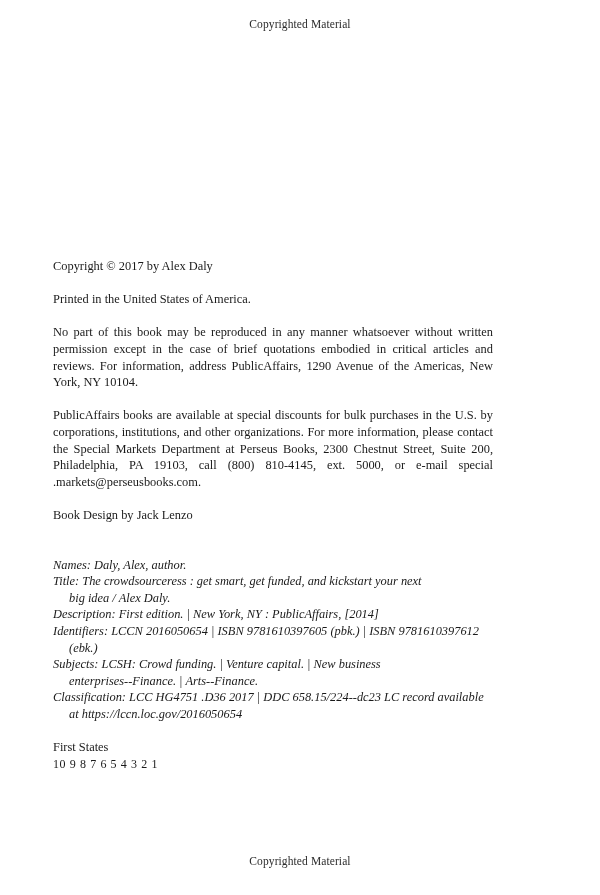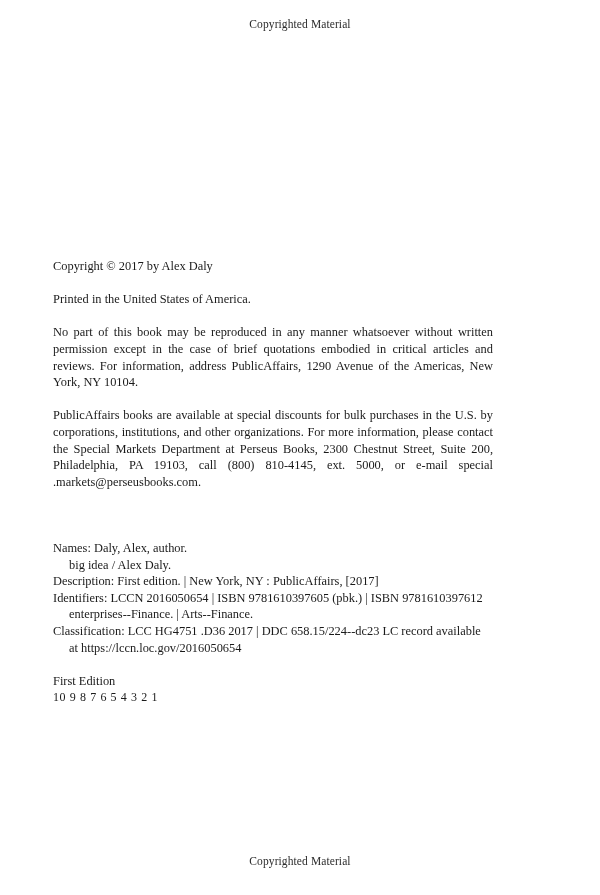--- a/index.html
+++ b/index.html
@@ -48,20 +48,21 @@
     margin: 0 0 0 0;
     color: #1a1a1a;
   }
   .para.nojust { text-align: left; }
   .gap-sm { height: 16.6px; }
 
   .lines .line {
     font-size: 12.4px;
     line-height: 16.6px;
     white-space: pre-wrap;
+    font-style: italic;
   }
   .lines .line.indent {
     padding-left: 16px;
   }
   .first-edition {
     font-size: 12.4px;
     line-height: 16.6px;
   }
   .num-line {
     font-size: 12px;
@@ -89,39 +90,43 @@
     <div class="gap-sm"></div>
 
     <div class="para">No part of this book may be reproduced in any manner whatsoever without written permission except in the case of brief quotations embodied in critical articles and reviews. For information, address PublicAffairs, 1290 Avenue of the Americas, New York, NY 10104.</div>
 
     <div class="gap-sm"></div>
 
     <div class="para">PublicAffairs books are available at special discounts for bulk purchases in the U.S. by corporations, institutions, and other organizations. For more information, please contact the Special Markets Department at Perseus Books, 2300 Chestnut Street, Suite 200, Philadelphia, PA 19103, call (800) 810-4145, ext. 5000, or e-mail special .markets@perseusbooks.com.</div>
 
     <div class="gap-sm"></div>
 
+    <div class="para nojust">Book Design by Jack Lenzo</div>
 
     <div class="gap-sm"></div>
 
 
     <div class="gap-sm"></div>
 
     <div class="lines">
       <div class="line">Names: Daly, Alex, author.</div>
+      <div class="line">Title: The crowdsourceress : get smart, get funded, and kickstart your next</div>
       <div class="line indent">big idea / Alex Daly.</div>
-      <div class="line">Description: First edition. | New York, NY : PublicAffairs, [2017]</div>
+      <div class="line">Description: First edition. | New York, NY : PublicAffairs, [2014]</div>
       <div class="line">Identifiers: LCCN 2016050654 | ISBN 9781610397605 (pbk.) | ISBN 9781610397612</div>
+      <div class="line indent">(ebk.)</div>
+      <div class="line">Subjects: LCSH: Crowd funding. | Venture capital. | New business</div>
       <div class="line indent">enterprises--Finance. | Arts--Finance.</div>
       <div class="line">Classification: LCC HG4751 .D36 2017 | DDC 658.15/224--dc23 LC record available</div>
       <div class="line indent">at https://lccn.loc.gov/2016050654</div>
     </div>
 
     <div class="gap-sm"></div>
 
-    <div class="first-edition">First Edition</div>
+    <div class="first-edition">First States</div>
 
     <div class="num-line">10 9 8 7 6 5 4 3 2 1</div>
 
   </div>
 
   <div class="watermark watermark-bottom">Copyrighted Material</div>
 
 </div>
 
 </body></html>

